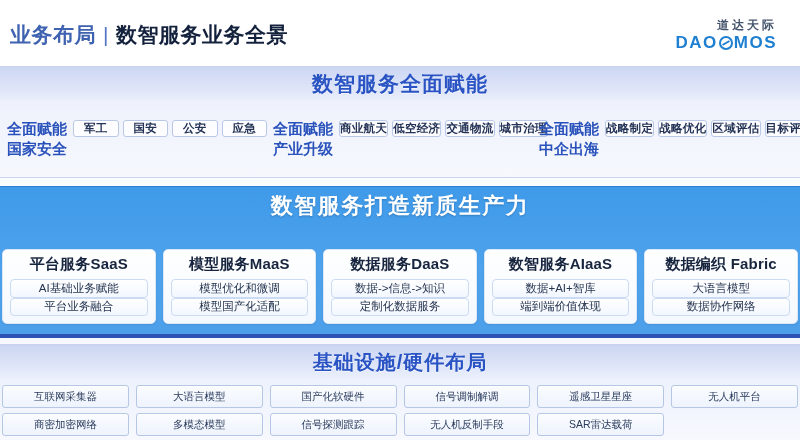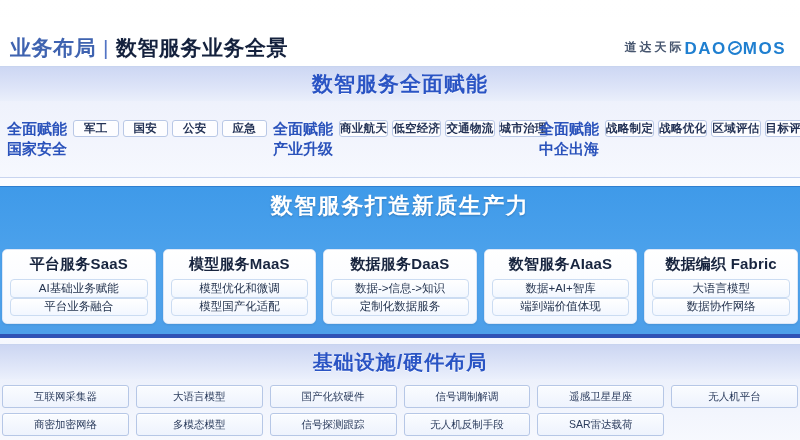--- a/index.html
+++ b/index.html
@@ -20,26 +20,26 @@
     position: relative;
     width: 800px;
     height: 440px;
     background: linear-gradient(180deg,#ffffff 0%,#fbfcff 40%,#f3f6fd 100%);
     overflow: hidden;
   }
 
   
   .header {
     position: absolute;
-    left: 0; top: 17px;
+    left: 0; top: 4px;
     width: 800px; height: 62px;
     display: flex;
     align-items: center;
     justify-content: space-between;
-    padding: 0 14px 0 10px;
+    padding: 0 23px 0 10px;
     box-sizing: border-box;
     background: #ffffff;
   }
   .header-title {
     display: flex;
     align-items: baseline;
     font-size: 21px;
     font-weight: bold;
     letter-spacing: 0.5px;
     white-space: nowrap;
@@ -51,21 +51,22 @@
     color: #5274c4;
     margin: 0 7px;
     font-weight: normal;
   }
   .header-title .main {
     color: #14213d;
   }
 
   .logo {
     display: flex;
-    align-items: center;
+    flex-direction: column;
+    align-items: flex-end;
     line-height: 1;
   }
   .logo-cn {
     font-size: 12px;
     letter-spacing: 3px;
     color: #46556e;
     font-weight: bold;
     margin-bottom: 3px;
   }
   .logo-en {

